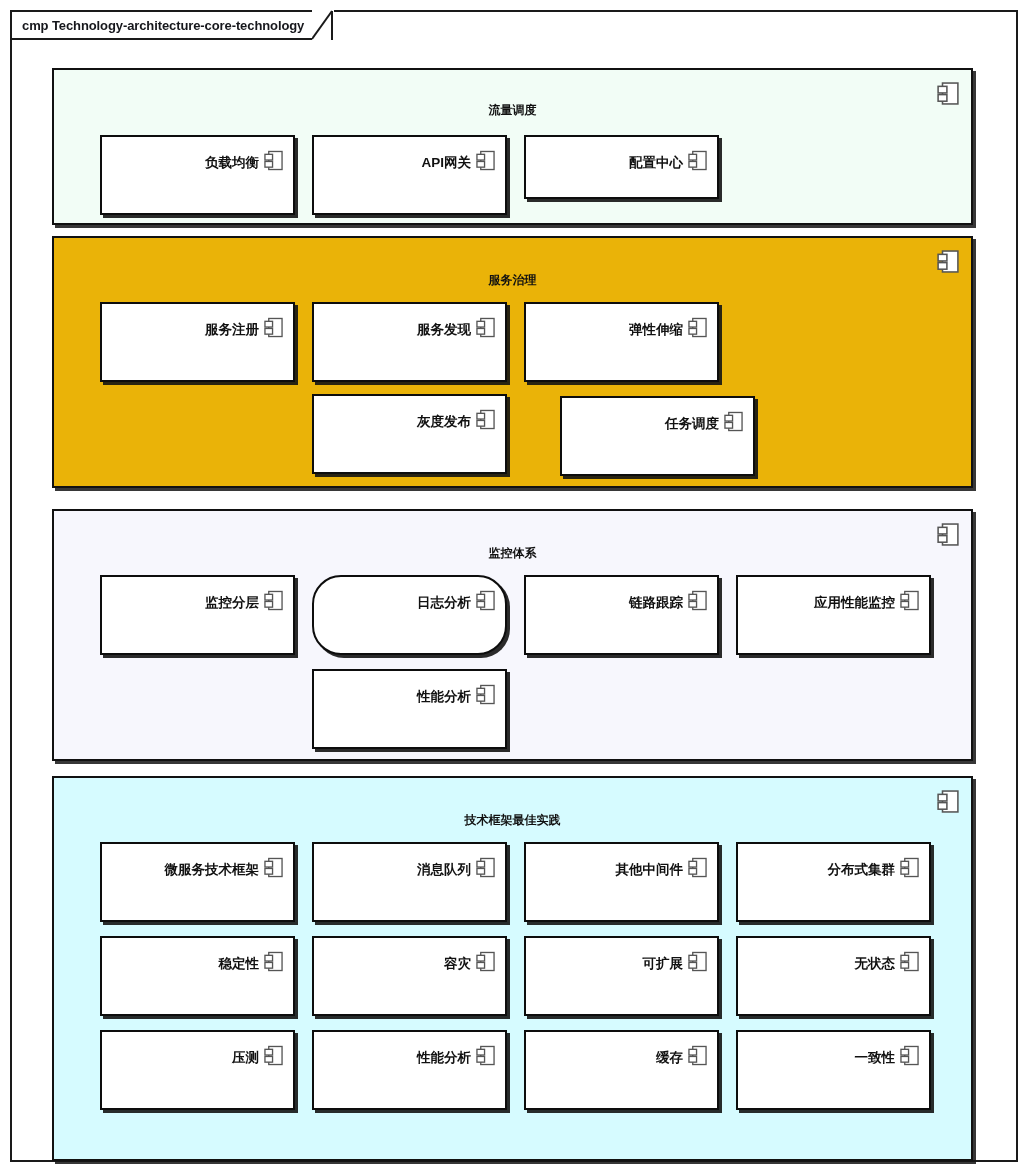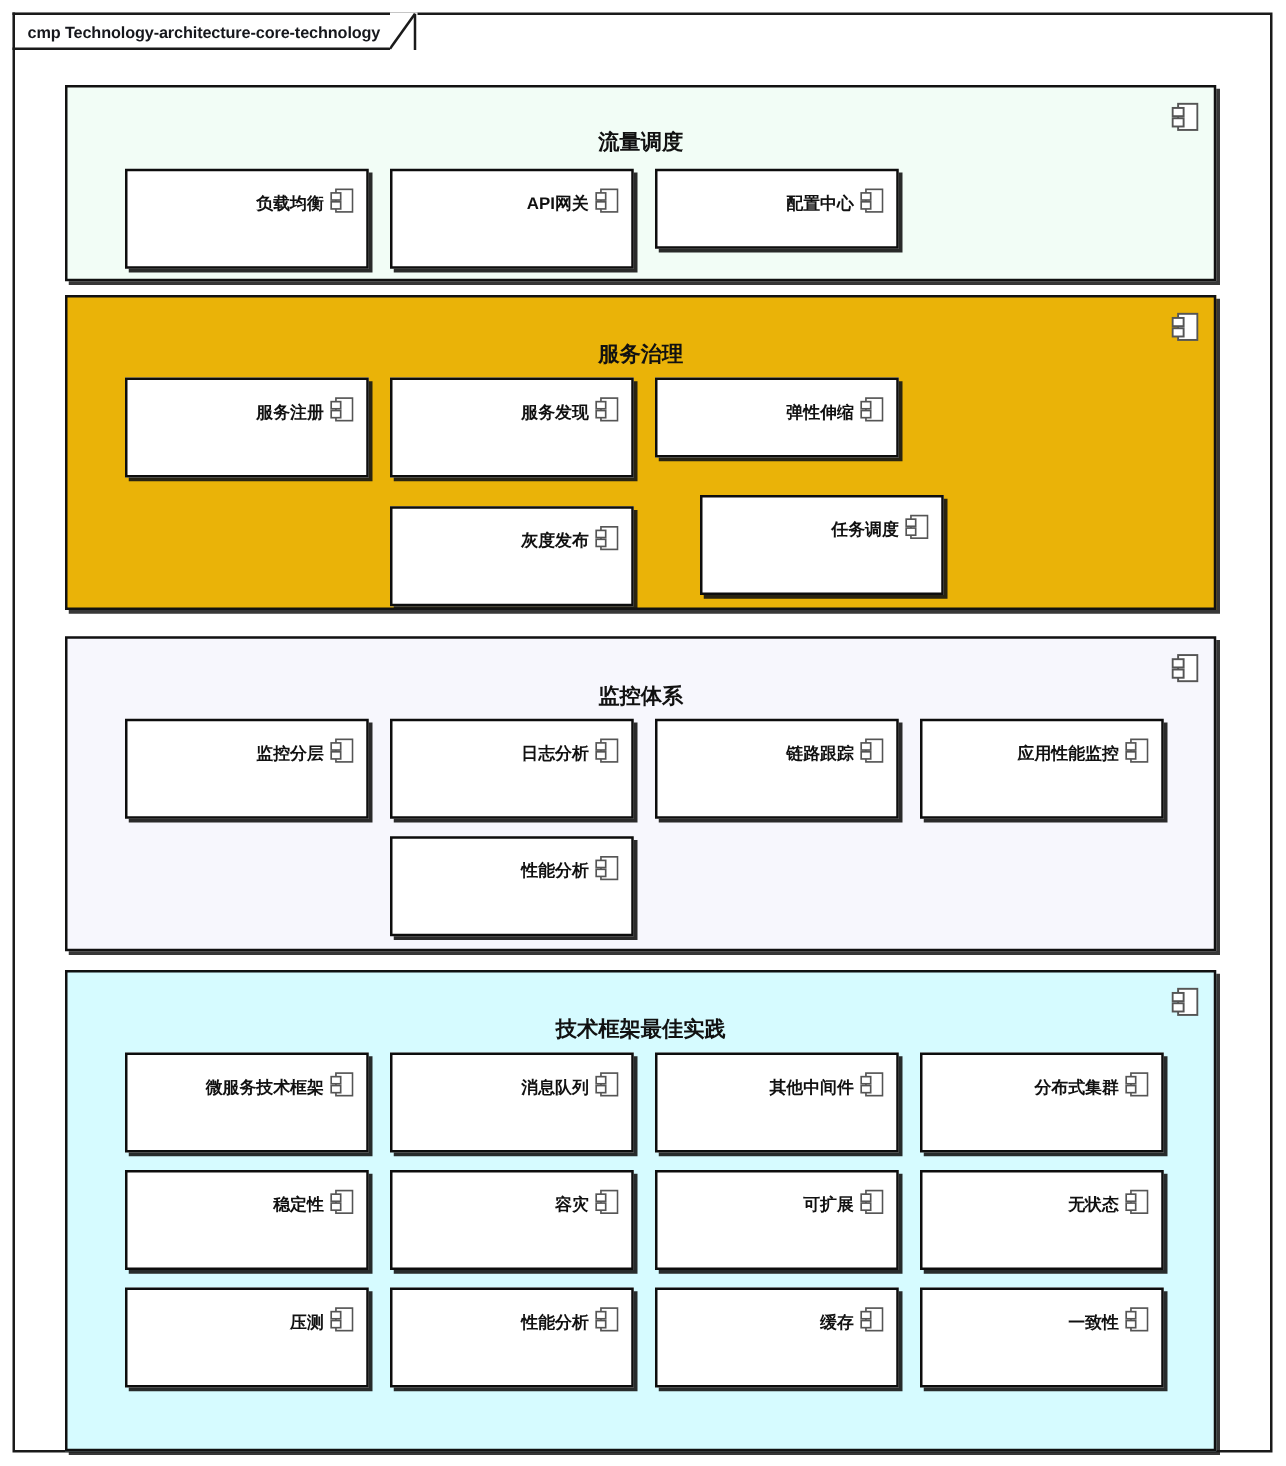--- a/index.html
+++ b/index.html
@@ -68,21 +68,21 @@
     position: absolute;
     box-sizing: border-box;
     border: 2px solid #111111;
     box-shadow: 3px 3px 0 0 rgba(20,20,20,0.85);
   }
   .section-title {
     position: absolute;
     left: 0;
     right: 0;
     text-align: center;
-    font-size: 17px;
+    font-size: 12px;
     font-weight: bold;
     color: #111111;
     white-space: nowrap;
   }
   .section-badge {
     position: absolute;
     right: 12px;
     top: 10px;
   }
 
@@ -193,31 +193,31 @@
       <div class="component" style="left: 258px; top: 64px; width: 195px; height: 80px;">
         <div class="component-label">服务发现</div>
         <div class="component-badge">
           <svg width="19" height="23" viewBox="0 0 20 24" class="comp-icon">
             <rect x="5" y="2.5" width="14" height="19" fill="#ffffff" stroke="#555555" stroke-width="1.4"></rect>
             <rect x="1" y="5.5" width="8" height="6" fill="#ffffff" stroke="#555555" stroke-width="1.4"></rect>
             <rect x="1" y="13" width="8" height="6" fill="#ffffff" stroke="#555555" stroke-width="1.4"></rect>
           </svg>
         </div>
       </div>
-      <div class="component" style="left: 470px; top: 64px; width: 195px; height: 64px; padding-left: 15px;">
+      <div class="component" style="left: 470px; top: 64px; width: 195px; height: 80px; padding-left: 15px;">
         <div class="component-label">弹性伸缩</div>
         <div class="component-badge">
           <svg width="19" height="23" viewBox="0 0 20 24" class="comp-icon">
             <rect x="5" y="2.5" width="14" height="19" fill="#ffffff" stroke="#555555" stroke-width="1.4"></rect>
             <rect x="1" y="5.5" width="8" height="6" fill="#ffffff" stroke="#555555" stroke-width="1.4"></rect>
             <rect x="1" y="13" width="8" height="6" fill="#ffffff" stroke="#555555" stroke-width="1.4"></rect>
           </svg>
         </div>
       </div>
-      <div class="component" style="left: 258px; top: 167px; width: 195px; height: 80px;">
+      <div class="component" style="left: 258px; top: 156px; width: 195px; height: 80px;">
         <div class="component-label">灰度发布</div>
         <div class="component-badge">
           <svg width="19" height="23" viewBox="0 0 20 24" class="comp-icon">
             <rect x="5" y="2.5" width="14" height="19" fill="#ffffff" stroke="#555555" stroke-width="1.4"></rect>
             <rect x="1" y="5.5" width="8" height="6" fill="#ffffff" stroke="#555555" stroke-width="1.4"></rect>
             <rect x="1" y="13" width="8" height="6" fill="#ffffff" stroke="#555555" stroke-width="1.4"></rect>
           </svg>
         </div>
       </div>
       <div class="component" style="left: 470px; top: 158px; width: 195px; height: 80px; margin-left: 36px;">
@@ -243,21 +243,21 @@
       <div class="component" style="left: 46px; top: 64px; width: 195px; height: 80px;">
         <div class="component-label">监控分层</div>
         <div class="component-badge">
           <svg width="19" height="23" viewBox="0 0 20 24" class="comp-icon">
             <rect x="5" y="2.5" width="14" height="19" fill="#ffffff" stroke="#555555" stroke-width="1.4"></rect>
             <rect x="1" y="5.5" width="8" height="6" fill="#ffffff" stroke="#555555" stroke-width="1.4"></rect>
             <rect x="1" y="13" width="8" height="6" fill="#ffffff" stroke="#555555" stroke-width="1.4"></rect>
           </svg>
         </div>
       </div>
-      <div class="component" style="left: 258px; top: 64px; width: 195px; height: 80px;">
+      <div class="component" style="left: 258px; top: 64px; width: 195px; height: 80px; border-radius: 29px;">
         <div class="component-label">日志分析</div>
         <div class="component-badge">
           <svg width="19" height="23" viewBox="0 0 20 24" class="comp-icon">
             <rect x="5" y="2.5" width="14" height="19" fill="#ffffff" stroke="#555555" stroke-width="1.4"></rect>
             <rect x="1" y="5.5" width="8" height="6" fill="#ffffff" stroke="#555555" stroke-width="1.4"></rect>
             <rect x="1" y="13" width="8" height="6" fill="#ffffff" stroke="#555555" stroke-width="1.4"></rect>
           </svg>
         </div>
       </div>
       <div class="component" style="left: 470px; top: 64px; width: 195px; height: 80px;">

